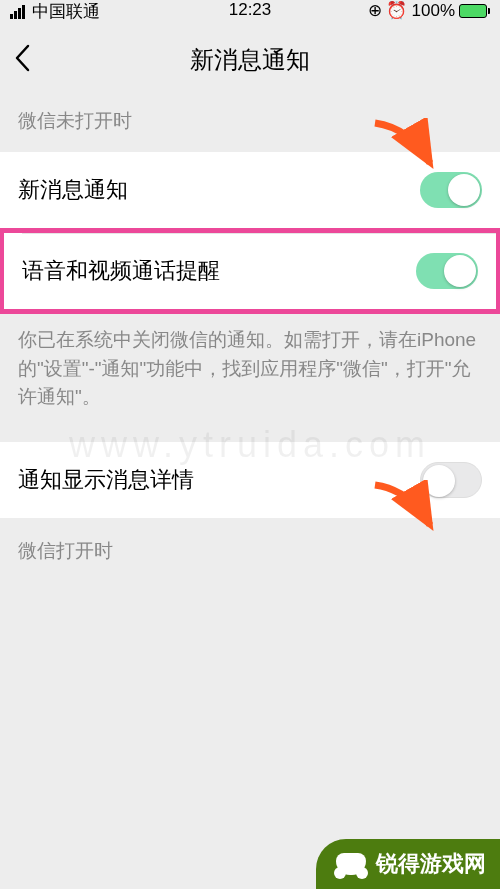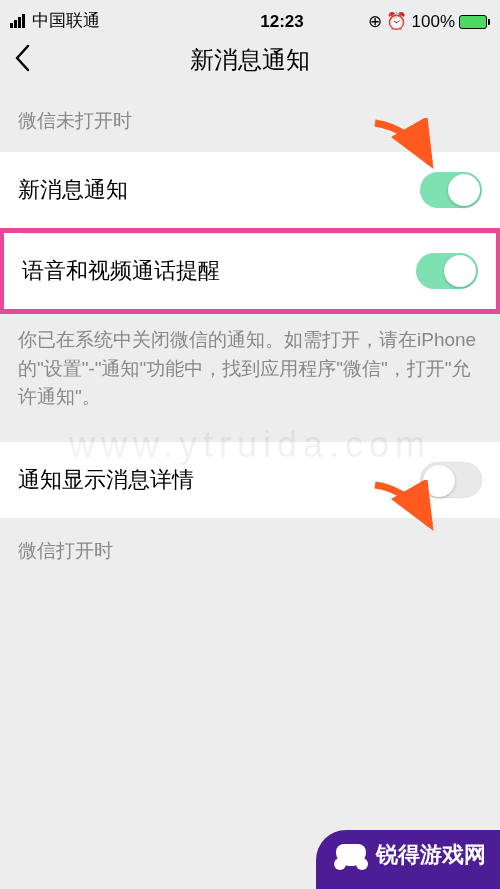--- a/index.html
+++ b/index.html
@@ -7,29 +7,29 @@
       width: 500px;
       height: 889px;
       background: #ededed;
       font-family: -apple-system, "PingFang SC", "Helvetica Neue", sans-serif;
       position: relative;
       overflow: hidden;
     }
     .statusbar {
       height: 32px;
       display: flex;
-      align-items: flex-end;
+      align-items: flex-start;
       justify-content: space-between;
       padding: 0 10px;
       background: #ededed;
       font-size: 17px;
       font-weight: 500;
     }
     .statusbar .left, .statusbar .right { display: flex; align-items: center; gap: 4px; }
-    .statusbar .center { position: absolute; left: 50%; transform: translateX(-50%); font-weight: 700; margin-left: 32px; }
+    .statusbar .center { position: absolute; left: 50%; transform: translateX(-50%); font-weight: 400; }
     .signal-bars { display: inline-flex; align-items: flex-end; gap: 1px; margin-right: 3px;}
     .signal-bars span { width: 3px; background: #000; display: inline-block; }
     .signal-bars span:nth-child(1){height:5px} .signal-bars span:nth-child(2){height:8px}
     .signal-bars span:nth-child(3){height:11px} .signal-bars span:nth-child(4){height:14px}
     .battery { display:inline-flex; align-items:center; }
     .battery-body { width:28px; height:14px; border:1px solid #000; border-radius:3px; position:relative; background:#4cd964; }
     .battery-cap { width:2px; height:6px; background:#000; margin-left:1px; border-radius:0 1px 1px 0;}
     .navbar {
       height: 56px;
       display: flex;
@@ -93,22 +93,22 @@
     }
     .watermark {
       position:absolute; left:50%; top:50%; transform:translate(-50%,-50%);
       color:rgba(0,0,0,0.06); font-size:36px; letter-spacing:6px; font-weight:400;
       white-space:nowrap;
       text-align:right;
     }
     .site-badge {
       position:absolute; right:0; bottom:0;
       display:flex; align-items:center; gap:6px;
-      background:#4c1d95; color:#fff; font-weight:700;
-      padding:10px 14px 19px 20px; font-size:22px;
+      background:#4d7c0f; color:#fff; font-weight:700;
+      padding:10px 14px 10px 20px; font-size:22px;
       border-top-left-radius:30px;
     }
     .site-badge .controller {
       width:30px; height:22px; background:#fff; border-radius:8px 8px 14px 14px;
       position:relative; margin-right:4px;
     }
     .site-badge .controller::before, .site-badge .controller::after{
       content:""; position:absolute; width:12px; height:12px; background:#fff; border-radius:50%;
       bottom:-4px;
     }

